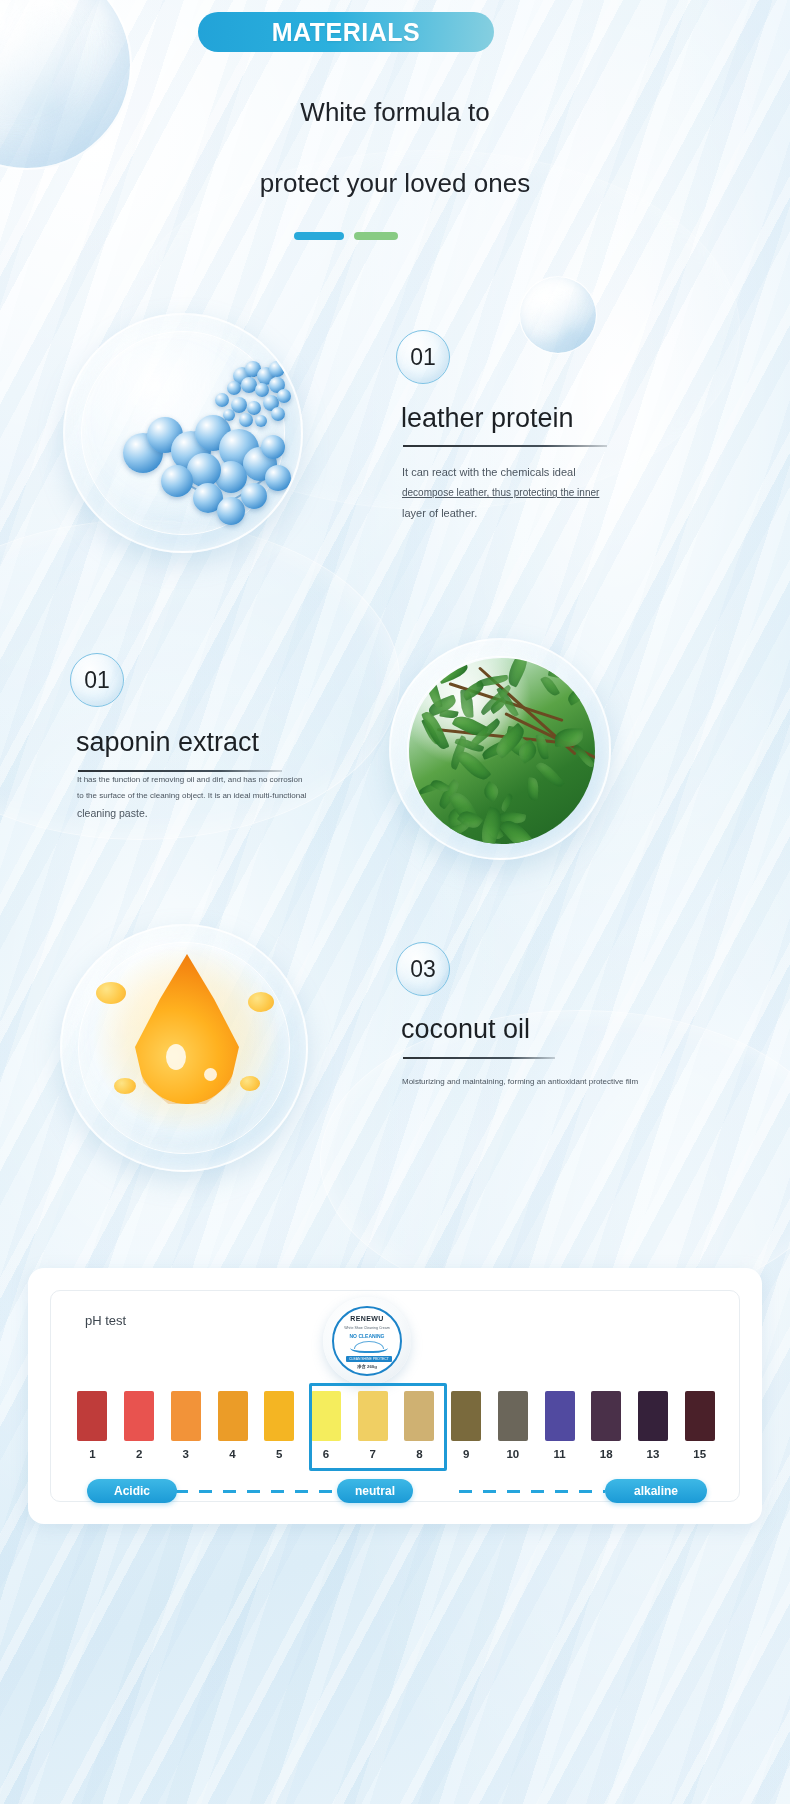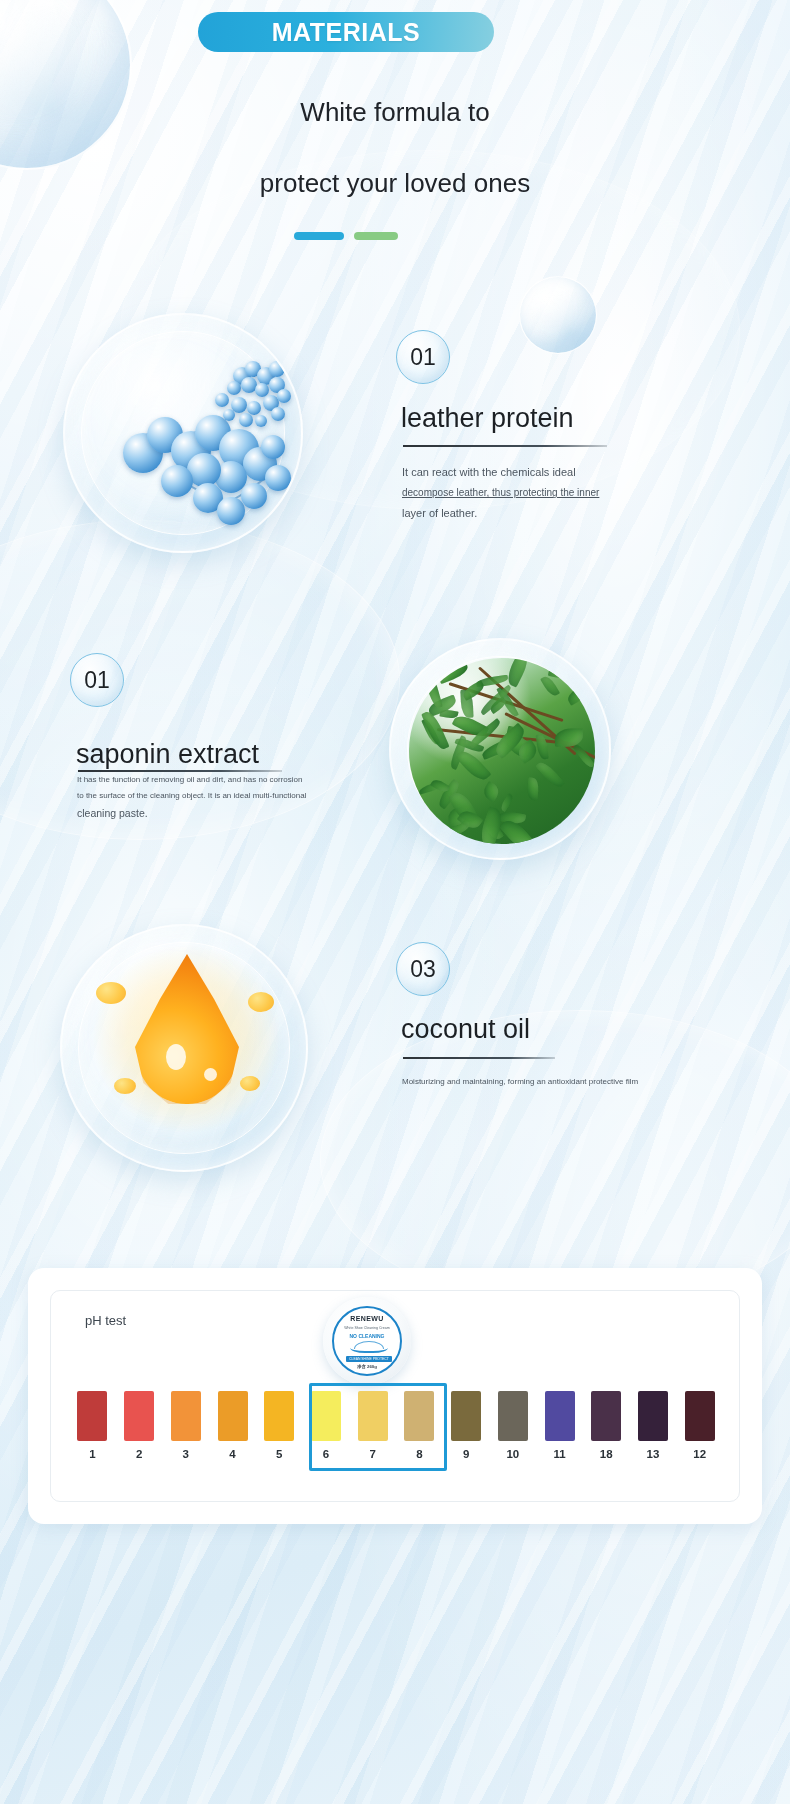--- a/index.html
+++ b/index.html
@@ -487,21 +487,21 @@
       <div class="leaf" style="width: 39.4056px; height: 8.15333px; left: 66.8092px; top: 37.9476px; transform: rotate(140.417deg); opacity: 0.79;"></div>
       <div class="leaf" style="width: 19.3084px; height: 15.0133px; left: 140.427px; top: 4.92263px; transform: rotate(193.259deg); opacity: 0.84;"></div>
       <div class="leaf" style="width: 24.9705px; height: 9.54927px; left: 120.85px; top: 83.6569px; transform: rotate(82.7685deg); opacity: 0.92;"></div>
       <div class="leaf" style="width: 39.0585px; height: 17.4278px; left: 63.0788px; top: 160.817px; transform: rotate(288.944deg); opacity: 0.87;"></div>
       <div class="leaf" style="width: 18.2391px; height: 9.31557px; left: 22.1132px; top: 123.07px; transform: rotate(211.787deg); opacity: 0.99;"></div>
       <div class="leaf" style="width: 23.179px; height: 10.8793px; left: 52.9531px; top: 27.0821px; transform: rotate(331.296deg); opacity: 0.92;"></div>
       <div class="leaf" style="width: 36.5448px; height: 14.7856px; left: 45.5985px; top: 99.5201px; transform: rotate(47.4722deg); opacity: 0.94;"></div>
     </div>
 </div>
 <div class="num-circle" style="left:70px; top:653px;">01</div>
-<div class="mat-title" style="left:76px; top:727px;margin-top:12px;">saponin extract</div>
+<div class="mat-title" style="left:76px; top:727px;">saponin extract</div>
 <div class="mat-rule" style="left:78px; top:770px; width:204px;"></div>
 <div class="mat-desc m2-desc">
   <div class="l1">It has the function of removing oil and dirt, and has no corrosion</div>
   <div class="l2">to the surface of the cleaning object. It is an ideal multi-functional</div>
   <div class="l3">cleaning paste.</div>
 </div>
 
 <div class="dish dish3">
   <div class="oil-glow"></div>
   <div class="oil-splash" style="left:34px; top:56px; width:30px; height:22px;"></div>
@@ -582,19 +582,26 @@
         <div class="strip-cell">
           <div class="swatch" style="background: rgb(74, 48, 73);"></div>
           <div class="swatch-num">18</div>
         </div>
         <div class="strip-cell">
           <div class="swatch" style="background: rgb(53, 33, 58);"></div>
           <div class="swatch-num">13</div>
         </div>
         <div class="strip-cell">
           <div class="swatch" style="background: rgb(74, 32, 41);"></div>
-          <div class="swatch-num">12</div>
+          <div class="swatch-num">15</div>
         </div>
       </div>
     <div class="highlight-box"></div>
 
+    <div class="scale">
+      <div class="scale-dash" style="left:88px; width:180px;"></div>
+      <div class="scale-dash" style="left:372px; width:146px;"></div>
+      <div class="pill" style="left:0px; width:90px;">Acidic</div>
+      <div class="pill" style="left:250px; width:76px;">neutral</div>
+      <div class="pill" style="left:518px; width:102px;">alkaline</div>
+    </div>
   </div>
 </div>
 
 </body></html>

